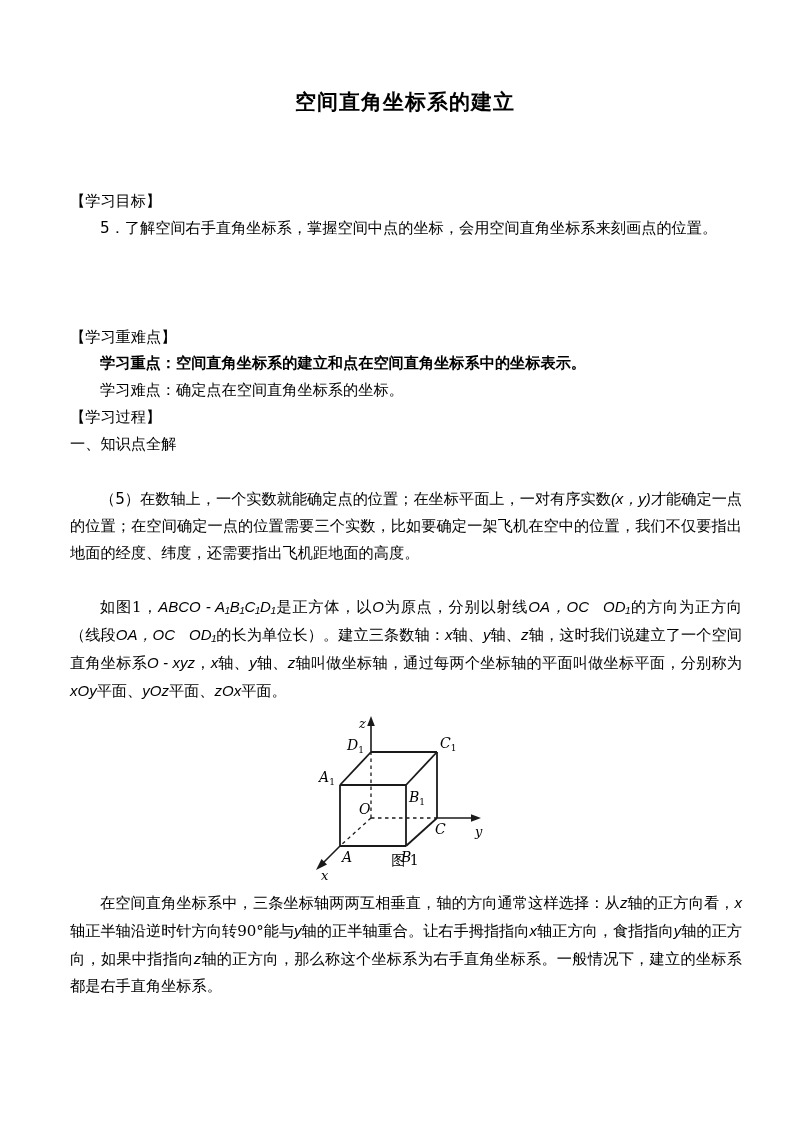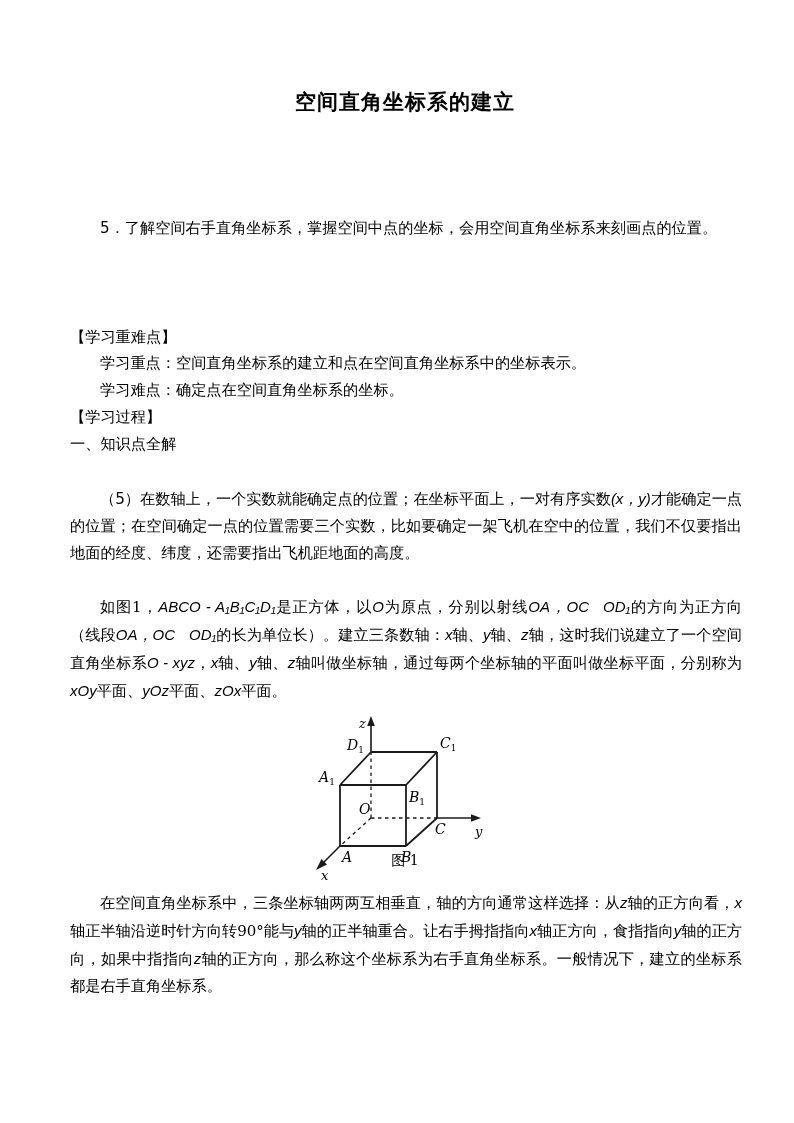--- a/index.html
+++ b/index.html
@@ -77,27 +77,28 @@
     font-style: normal;
   }
 </style>
 </head>
 <body>
 
 <div class="page">
 
   <div class="doc-title">空间直角坐标系的建立</div>
 
+  <div class="body-text" style="top:188px;">【学习目标】</div>
 
   <div class="body-text indent1" style="top:215px;">5．了解空间右手直角坐标系，掌握空间中点的坐标，会用空间直角坐标系来刻画点的位置。</div>
 
 
   <div class="body-text" style="top:323px;font-family:Liberation Serif, serif;">【学习重难点】</div>
 
-  <div class="body-text indent1" style="top:350px;">学习重点：空间直角坐标系的建立和点在空间直角坐标系中的坐标表示。</div>
+  <div class="body-text indent1" style="top:350px;font-weight:bold;">学习重点：空间直角坐标系的建立和点在空间直角坐标系中的坐标表示。</div>
 
   <div class="body-text indent1" style="top:377px;">学习难点：确定点在空间直角坐标系的坐标。</div>
 
   <div class="body-text" style="top:404px;">【学习过程】</div>
 
   <div class="body-text" style="top:431px;">一、知识点全解</div>
 
 
   <div class="body-text indent1" style="top:485px;"><span>（5）在数轴上，一个实数就能确定点的位置；在坐标平面上，一对有序实数</span><span class="mi">(x，y)</span><span>才能确定一点的位置；在空间确定一点的位置需要三个实数，比如要确定一架飞机在空中的位置，我们不仅要指出地面的经度、纬度，还需要指出飞机距地面的高度。</span></div>
 

